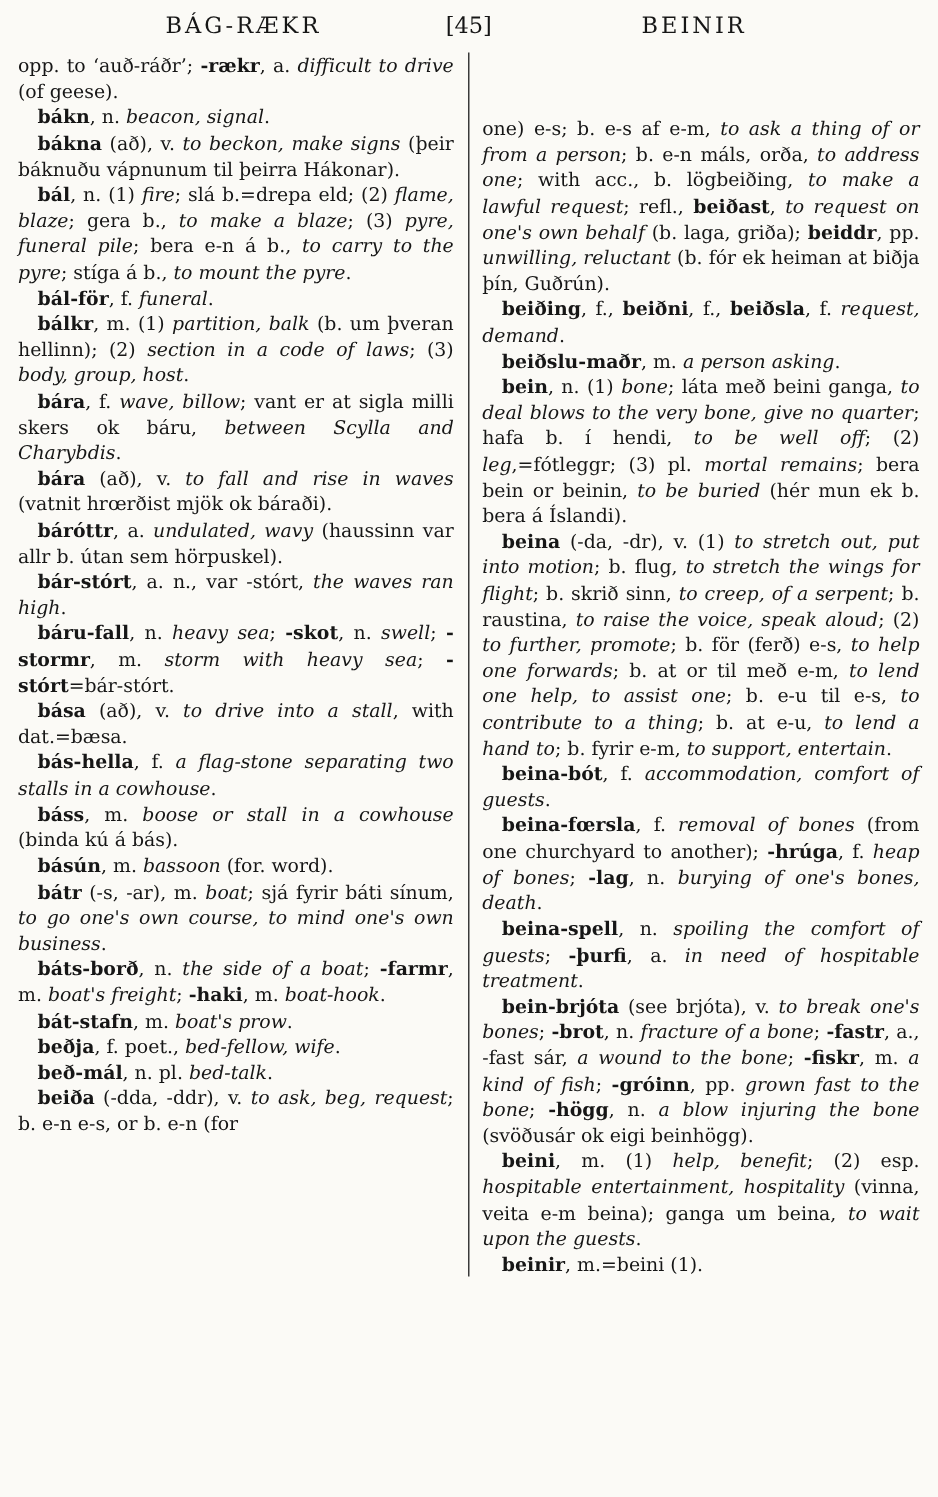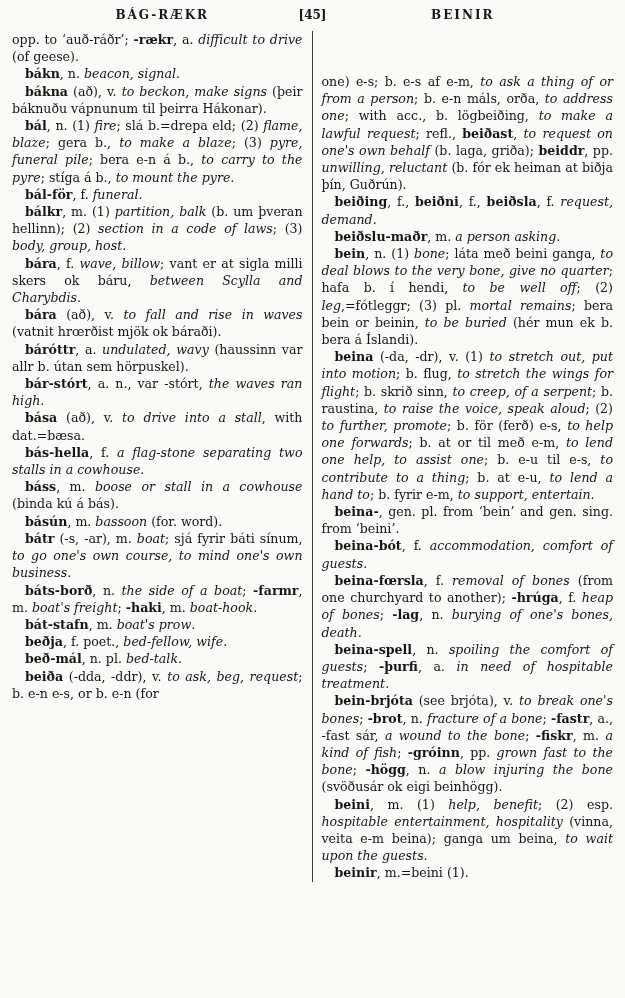--- a/index.html
+++ b/index.html
@@ -11,22 +11,22 @@
     color: #161616;
   }
   .page {
     box-sizing: border-box;
     width: 625px; height: 998px;
     padding: 8px 12px 6px 12px;
   }
   .header {
     position: relative;
     display: flex;
-    font-weight: bold;
-    font-size: 12px;
+    font-weight: normal;
+    font-size: 15px;
     letter-spacing: 2px;
     margin-bottom: 9px;
   }
   .header .half { width: 50%; text-align: center; }
   .header .center {
     position: absolute; left: 50%; transform: translateX(-50%);
     letter-spacing: 0;
   }
   .textblock { display: flex; align-items: stretch; }
   .col {
@@ -57,38 +57,38 @@
         <p>opp. to ‘auð-ráðr’; <b>-rækr</b>, a. <i>difficult to drive</i> (of geese).</p>
         <p><b>bákn</b>, n. <i>beacon, signal</i>.</p>
         <p><b>bákna</b> (að), v. <i>to beckon, make signs</i> (þeir báknuðu vápnunum til þeirra Hákonar).</p>
         <p><b>bál</b>, n. (1) <i>fire</i>; slá b.=drepa eld; (2) <i>flame, blaze</i>; gera b., <i>to make a blaze</i>; (3) <i>pyre, funeral pile</i>; bera e-n á b., <i>to carry to the pyre</i>; stíga á b., <i>to mount the pyre</i>.</p>
         <p><b>bál-för</b>, f. <i>funeral</i>.</p>
         <p><b>bálkr</b>, m. (1) <i>partition, balk</i> (b. um þveran hellinn); (2) <i>section in a code of laws</i>; (3) <i>body, group, host</i>.</p>
         <p><b>bára</b>, f. <i>wave, billow</i>; vant er at sigla milli skers ok báru, <i>between Scylla and Charybdis</i>.</p>
         <p><b>bára</b> (að), v. <i>to fall and rise in waves</i> (vatnit hrœrðist mjök ok báraði).</p>
         <p><b>báróttr</b>, a. <i>undulated, wavy</i> (haussinn var allr b. útan sem hörpuskel).</p>
         <p><b>bár-stórt</b>, a. n., var -stórt, <i>the waves ran high</i>.</p>
+        <p><b>báru-fall</b>, n. <i>heavy sea</i>; <b>-skot</b>, n. <i>swell</i>; <b>-stormr</b>, m. <i>storm with heavy sea</i>; <b>-stórt</b>=bár-stórt.</p>
         <p><b>bása</b> (að), v. <i>to drive into a stall</i>, with dat.=bæsa.</p>
         <p><b>bás-hella</b>, f. <i>a flag-stone separating two stalls in a cowhouse</i>.</p>
         <p><b>báss</b>, m. <i>boose or stall in a cowhouse</i> (binda kú á bás).</p>
         <p><b>básún</b>, m. <i>bassoon</i> (for. word).</p>
         <p><b>bátr</b> (-s, -ar), m. <i>boat</i>; sjá fyrir báti sínum, <i>to go one's own course, to mind one's own business</i>.</p>
         <p><b>báts-borð</b>, n. <i>the side of a boat</i>; <b>-farmr</b>, m. <i>boat's freight</i>; <b>-haki</b>, m. <i>boat-hook</i>.</p>
         <p><b>bát-stafn</b>, m. <i>boat's prow</i>.</p>
         <p><b>beðja</b>, f. poet., <i>bed-fellow, wife</i>.</p>
         <p><b>beð-mál</b>, n. pl. <i>bed-talk</i>.</p>
         <p><b>beiða</b> (-dda, -ddr), v. <i>to ask, beg, request</i>; b. e-n e-s, or b. e-n (for</p>
       </div>
     <div class="col right" id="col-right">
         <p>one) e-s; b. e-s af e-m, <i>to ask a thing of or from a person</i>; b. e-n máls, orða, <i>to address one</i>; with acc., b. lögbeiðing, <i>to make a lawful request</i>; refl., <b>beiðast</b>, <i>to request on one's own behalf</i> (b. laga, griða); <b>beiddr</b>, pp. <i>unwilling, reluctant</i> (b. fór ek heiman at biðja þín, Guðrún).</p>
         <p><b>beiðing</b>, f., <b>beiðni</b>, f., <b>beiðsla</b>, f. <i>request, demand</i>.</p>
         <p><b>beiðslu-maðr</b>, m. <i>a person asking</i>.</p>
         <p><b>bein</b>, n. (1) <i>bone</i>; láta með beini ganga, <i>to deal blows to the very bone, give no quarter</i>; hafa b. í hendi, <i>to be well off</i>; (2) <i>leg</i>,=fótleggr; (3) pl. <i>mortal remains</i>; bera bein or beinin, <i>to be buried</i> (hér mun ek b. bera á Íslandi).</p>
         <p><b>beina</b> (-da, -dr), v. (1) <i>to stretch out, put into motion</i>; b. flug, <i>to stretch the wings for flight</i>; b. skrið sinn, <i>to creep, of a serpent</i>; b. raustina, <i>to raise the voice, speak aloud</i>; (2) <i>to further, promote</i>; b. för (ferð) e-s, <i>to help one forwards</i>; b. at or til með e-m, <i>to lend one help, to assist one</i>; b. e-u til e-s, <i>to contribute to a thing</i>; b. at e-u, <i>to lend a hand to</i>; b. fyrir e-m, <i>to support, entertain</i>.</p>
-        <p><b>beina-</b>, gen. pl. from ‘bein’ and gen. sing. from ‘beini’.</p>
         <p><b>beina-bót</b>, f. <i>accommodation, comfort of guests</i>.</p>
         <p><b>beina-fœrsla</b>, f. <i>removal of bones</i> (from one churchyard to another); <b>-hrúga</b>, f. <i>heap of bones</i>; <b>-lag</b>, n. <i>burying of one's bones, death</i>.</p>
         <p><b>beina-spell</b>, n. <i>spoiling the comfort of guests</i>; <b>-þurfi</b>, a. <i>in need of hospitable treatment</i>.</p>
         <p><b>bein-brjóta</b> (see brjóta), v. <i>to break one's bones</i>; <b>-brot</b>, n. <i>fracture of a bone</i>; <b>-fastr</b>, a., -fast sár, <i>a wound to the bone</i>; <b>-fiskr</b>, m. <i>a kind of fish</i>; <b>-gróinn</b>, pp. <i>grown fast to the bone</i>; <b>-högg</b>, n. <i>a blow injuring the bone</i> (svöðusár ok eigi beinhögg).</p>
         <p><b>beini</b>, m. (1) <i>help, benefit</i>; (2) esp. <i>hospitable entertainment, hospitality</i> (vinna, veita e-m beina); ganga um beina, <i>to wait upon the guests</i>.</p>
         <p><b>beinir</b>, m.=beini (1).</p>
       </div>
   </div>
 </div>
 

